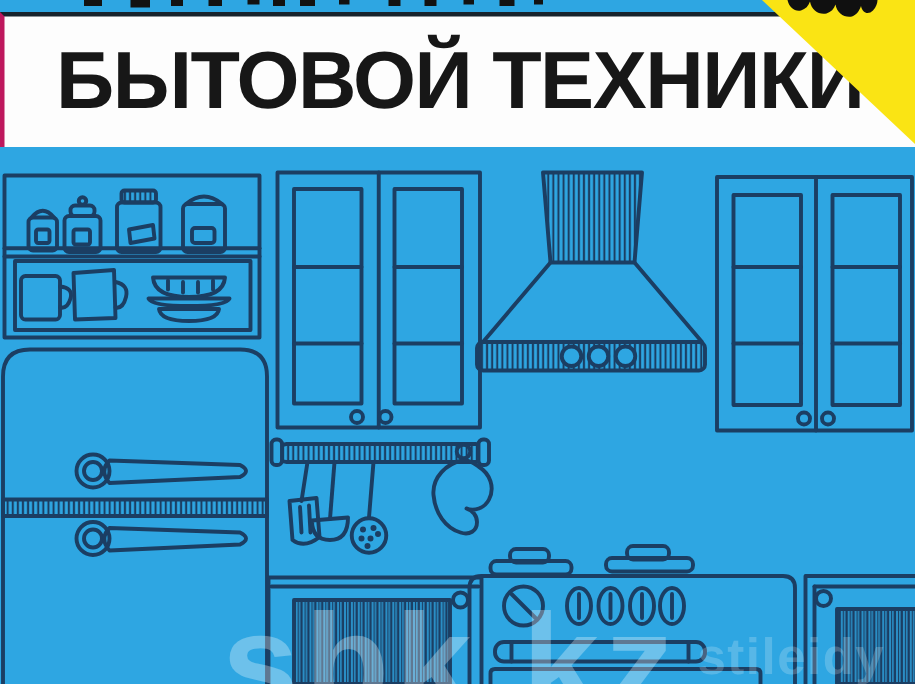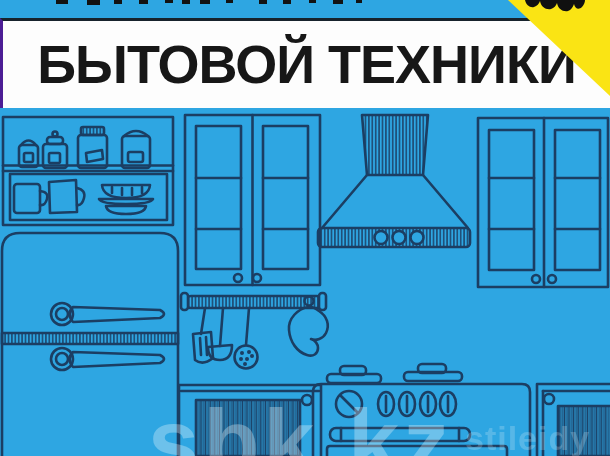--- a/index.html
+++ b/index.html
@@ -3,22 +3,22 @@
 <meta charset="utf-8">
 <style>
   html,body{margin:0;padding:0;}
   .poster{
     position:relative;width:610px;height:456px;overflow:hidden;
     background:#2EA6E2;font-family:"Liberation Sans",sans-serif;
   }
   
   .top-strip{position:absolute;left:0;top:0;width:610px;height:18px;background:#2EA6E2;z-index:3;}
   .white-band{
-    position:absolute;left:0;top:18px;width:610px;height:90px;background:#FDFDFD;
-    border-top:3px solid #17232C;border-left:3px solid #4c1d95;box-sizing:border-box;
+    position:absolute;left:0;top:8px;width:610px;height:90px;background:#FDFDFD;
+    border-top:3px solid #17232C;border-left:3px solid #be185d;box-sizing:border-box;
     display:flex;align-items:center;justify-content:center;z-index:3;
   }
   .title{
     font-size:54px;font-weight:bold;letter-spacing:-1px;color:#171717;
     white-space:nowrap;transform:translateY(-1px);
   }
   .yellow-corner{
     position:absolute;left:0;top:0;width:610px;height:456px;z-index:4;pointer-events:none;
     background:#FAE414;
     clip-path:polygon(508px 0px,610px 0px,610px 96px);

